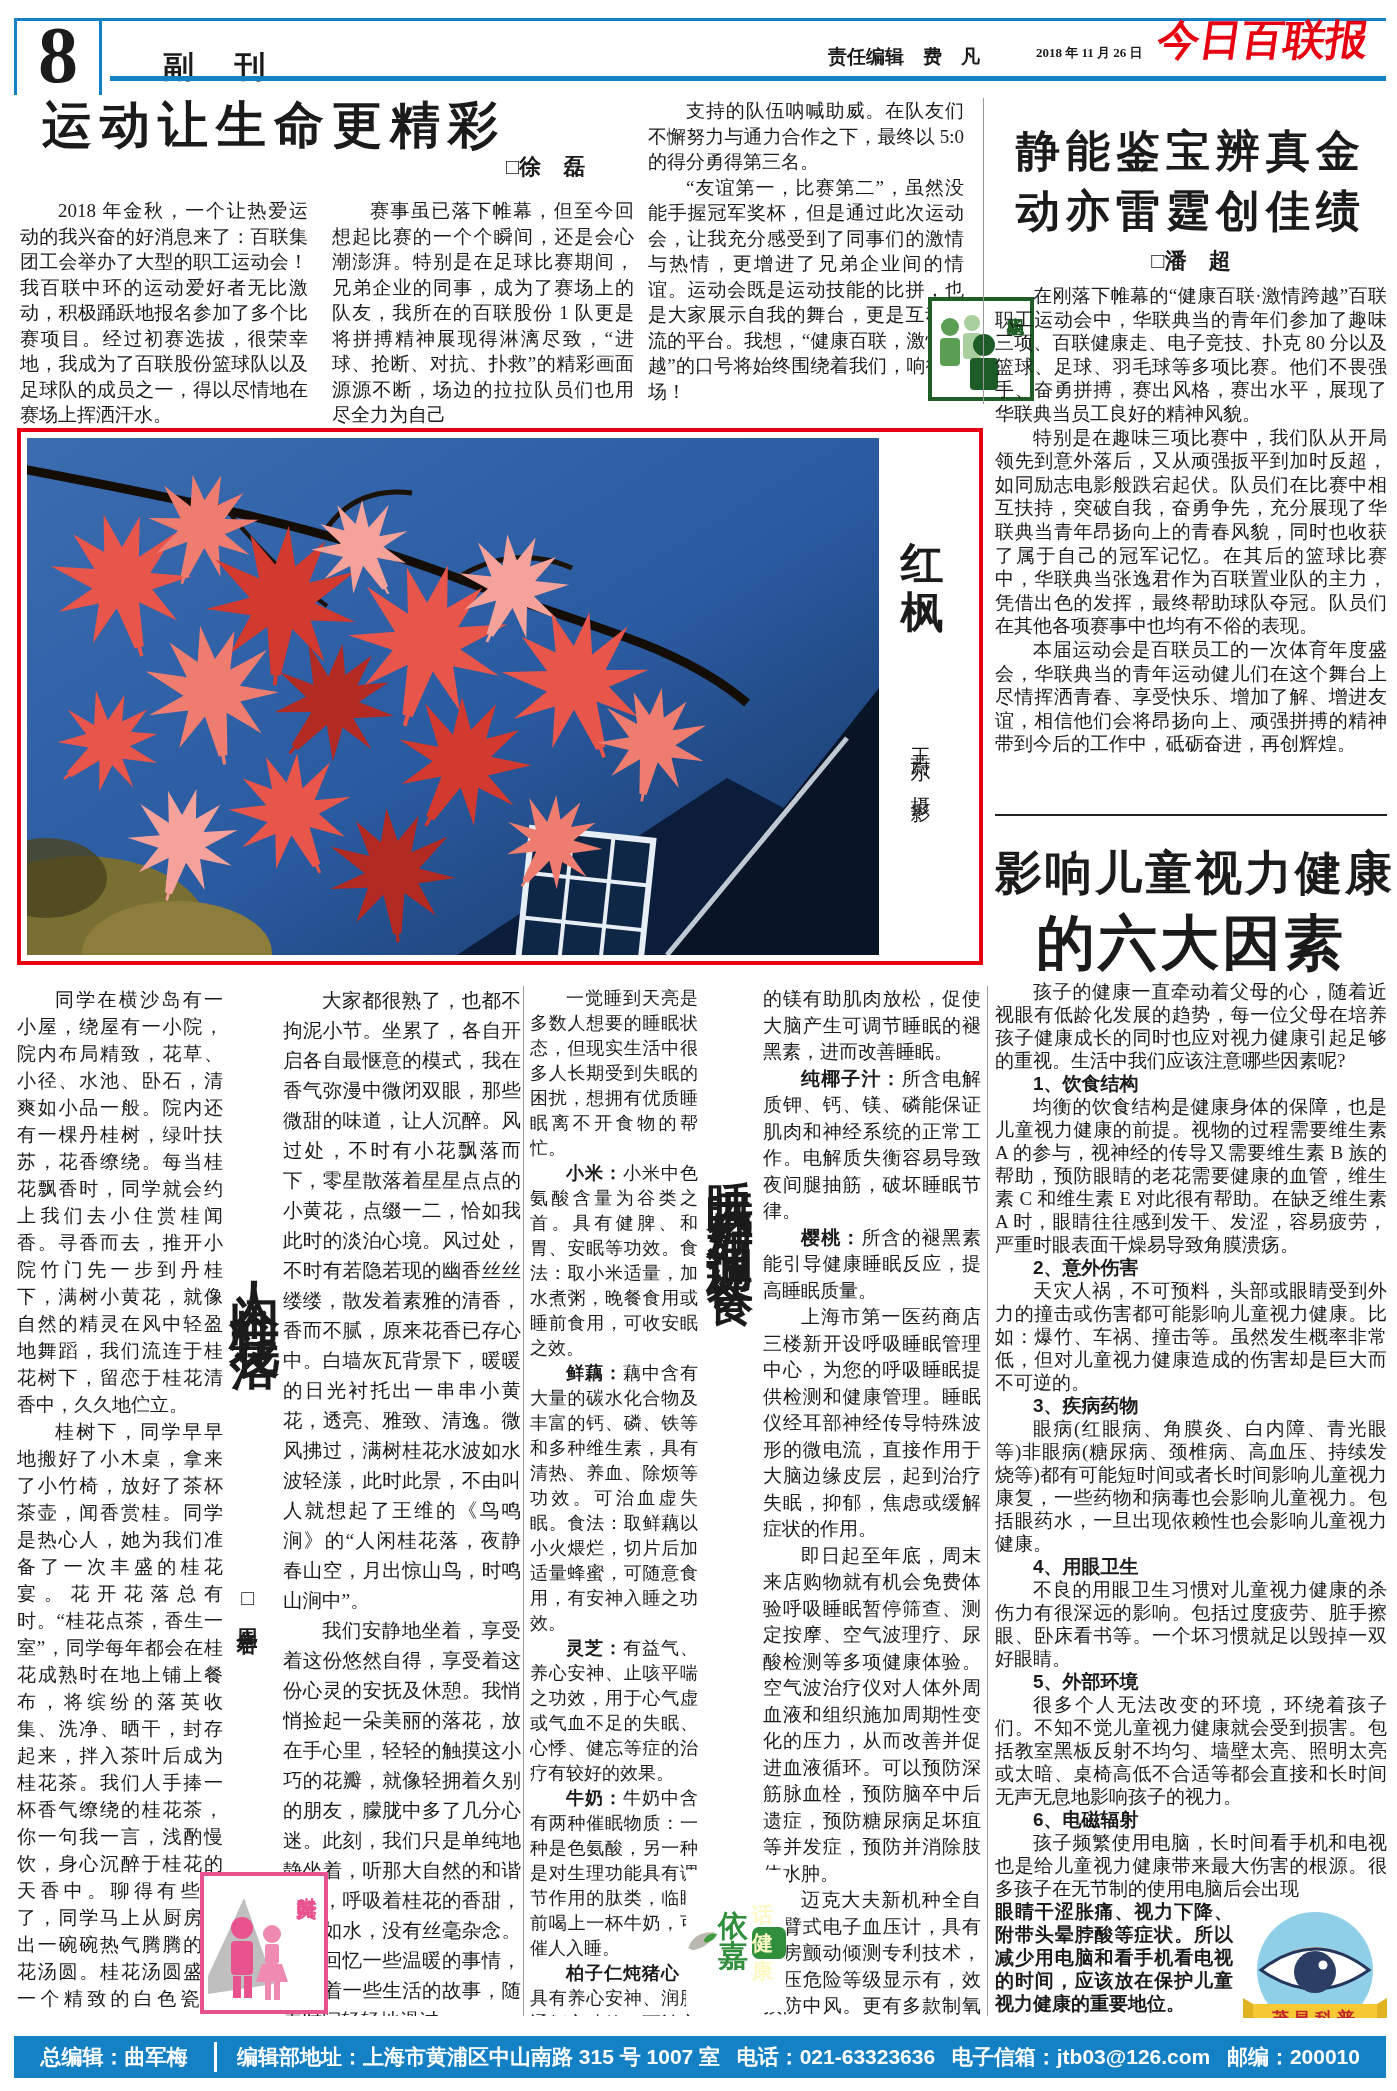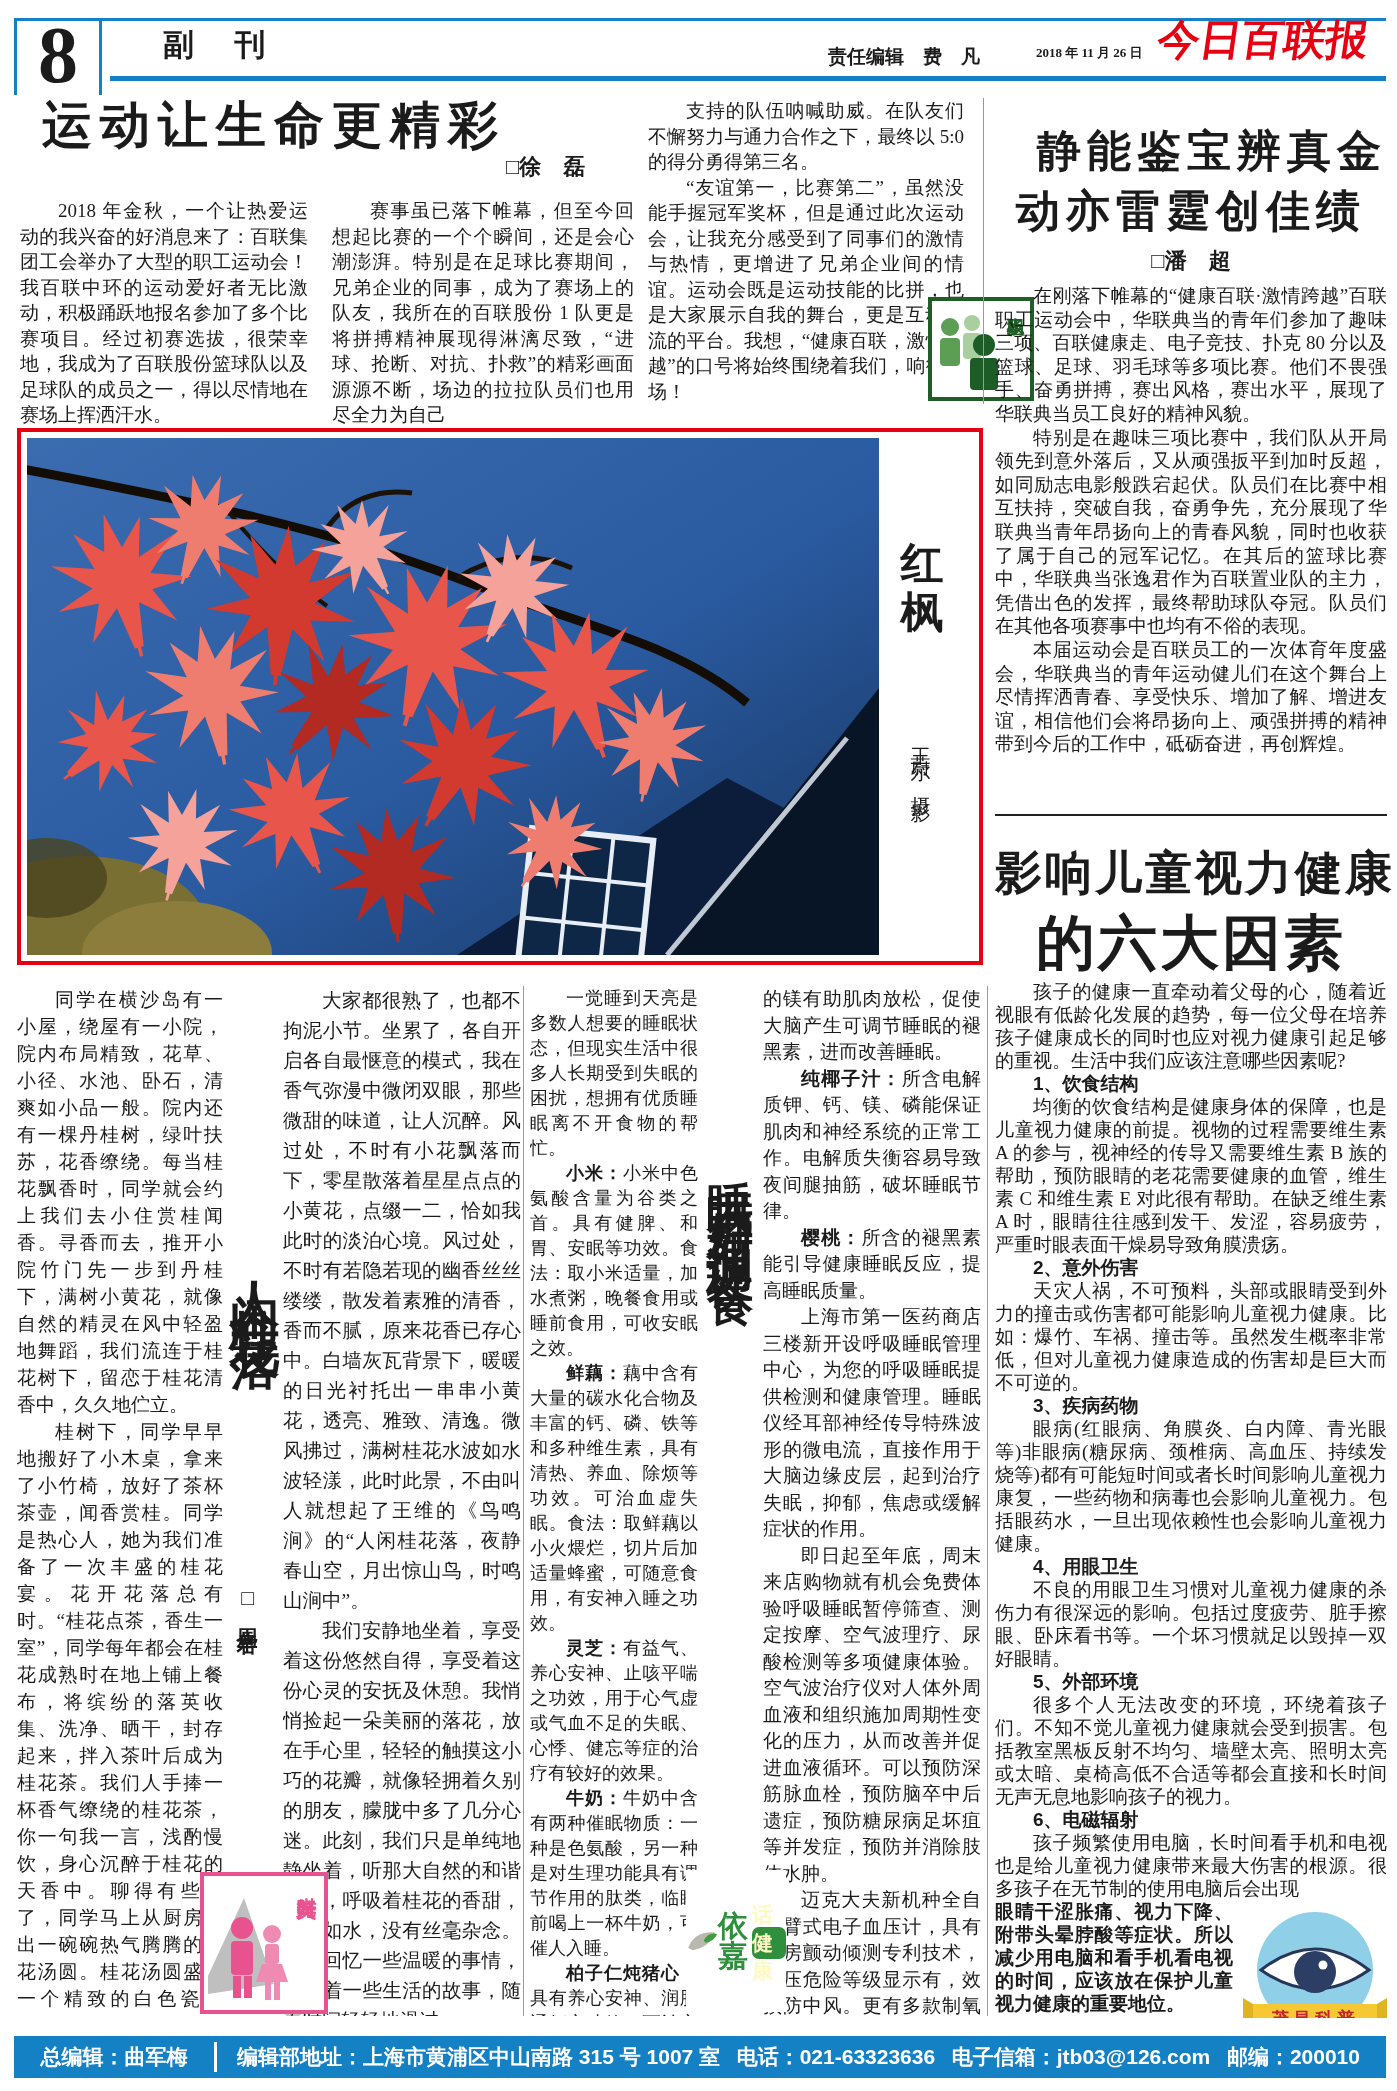--- a/index.html
+++ b/index.html
@@ -5,37 +5,37 @@
   html,body{margin:0;padding:0;background:#e9e9e9;}
   #page{position:relative;width:1397px;height:2091px;background:#fff;margin:0 auto;
         font-family:"Liberation Serif",serif;color:#1b1b1b;overflow:hidden;}
   .abs{position:absolute;}
   .blue{background:#1581c5;}
   
   .h-rule-top{left:14px;top:18px;width:1372px;height:3px;}
   .h-vline-l{left:14px;top:18px;width:3px;height:77px;}
   .h-vline-r{left:99px;top:18px;width:3px;height:77px;}
   .page-number{left:20px;top:14px;width:76px;font-size:80px;font-weight:bold;line-height:82px;text-align:center;}
-  .section-name{left:163px;top:24px;font-size:31px;font-weight:bold;letter-spacing:16px;font-family:"Liberation Sans",sans-serif;}
+  .section-name{left:163px;top:46px;font-size:31px;font-weight:bold;letter-spacing:16px;font-family:"Liberation Sans",sans-serif;}
   .duty-editor{left:828px;top:44px;font-size:19px;font-weight:bold;font-family:"Liberation Sans",sans-serif;}
   .issue-date{left:1036px;top:44px;font-size:13px;font-weight:bold;font-family:Liberation Serif, serif;}
   .masthead{left:1158px;top:12px;width:220px;font-size:42px;font-weight:bold;color:#e60012;transform:skewX(-8deg);white-space:nowrap;}
   .h-rule-bottom{left:110px;top:76px;width:1276px;height:5px;}
   
   .col p{margin:0;text-indent:2em;text-align:justify;}
   .col{overflow:hidden;}
   .vtext{writing-mode:vertical-rl;text-orientation:upright;}
   
   .sport-title{left:42px;top:92px;width:480px;font-size:50px;font-weight:bold;letter-spacing:8px;white-space:nowrap;}
   .sport-author{left:506px;top:152px;font-size:22px;font-weight:bold;}
   .sport-c1{left:20px;top:198px;width:288px;height:234px;font-size:19px;line-height:25.5px;}
   .sport-c2{left:332px;top:198px;width:302px;height:234px;font-size:19px;line-height:25.5px;}
   .sport-c3{left:648px;top:98px;width:316px;height:306px;font-size:19px;line-height:25.5px;}
   
-  .treasure-t1{left:995px;top:122px;width:392px;text-align:right;font-size:44px;font-weight:bold;letter-spacing:6px;white-space:nowrap;}
+  .treasure-t1{left:995px;top:122px;width:392px;text-align:center;font-size:44px;font-weight:bold;letter-spacing:6px;white-space:nowrap;}
   .treasure-t2{left:995px;top:182px;width:392px;text-align:center;font-size:44px;font-weight:bold;letter-spacing:6px;white-space:nowrap;}
   .treasure-author{left:995px;top:246px;width:392px;text-align:center;font-size:22px;font-weight:bold;}
   .treasure-body{left:995px;top:284px;width:392px;height:524px;font-size:19px;line-height:23.6px;}
   .treasure-rule{left:995px;top:814px;width:392px;height:2px;background:#222;}
   
   .vision-t1{left:995px;top:842px;width:392px;text-align:center;font-size:47px;font-weight:bold;letter-spacing:3px;white-space:nowrap;}
   .vision-t2{left:995px;top:904px;width:392px;text-align:center;font-size:59px;font-weight:bold;letter-spacing:3px;white-space:nowrap;}
   .vision-body{left:995px;top:980px;width:392px;height:1038px;font-size:19px;line-height:23px;}
   .vision-body .sub{font-weight:bold;font-family:"Liberation Sans",sans-serif;}
   .v6wrap{display:flex;align-items:flex-start;}

